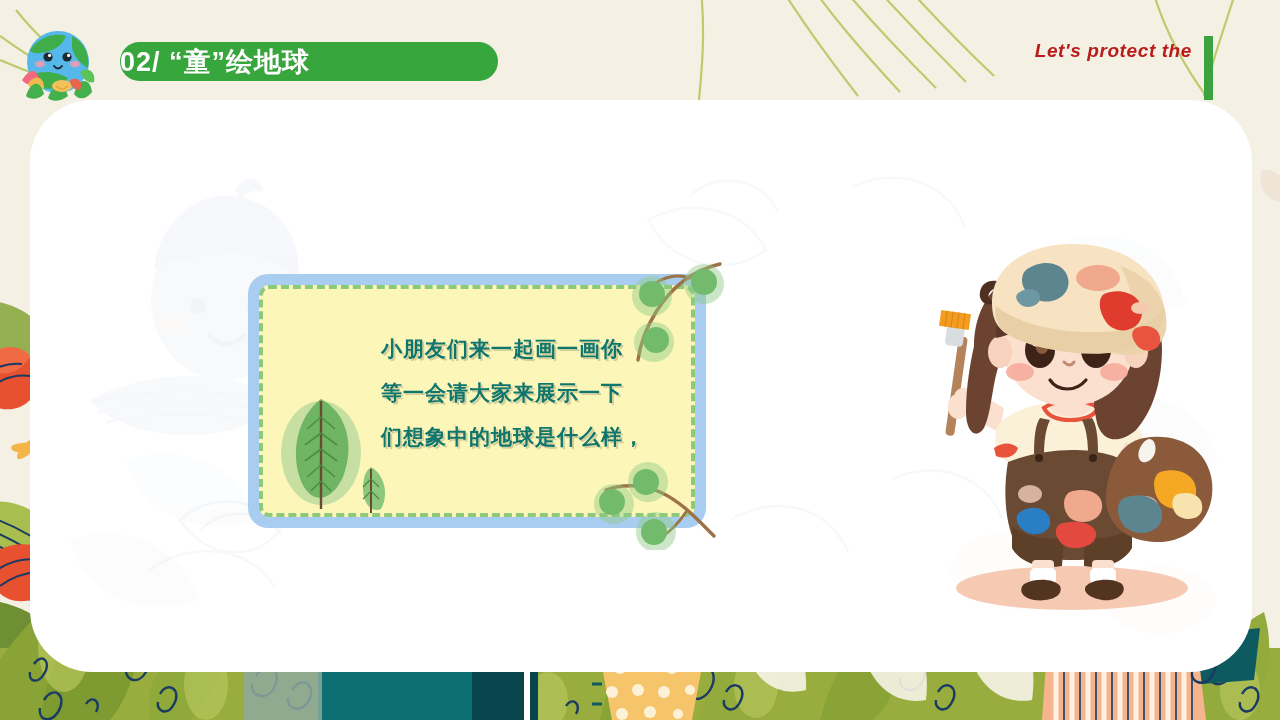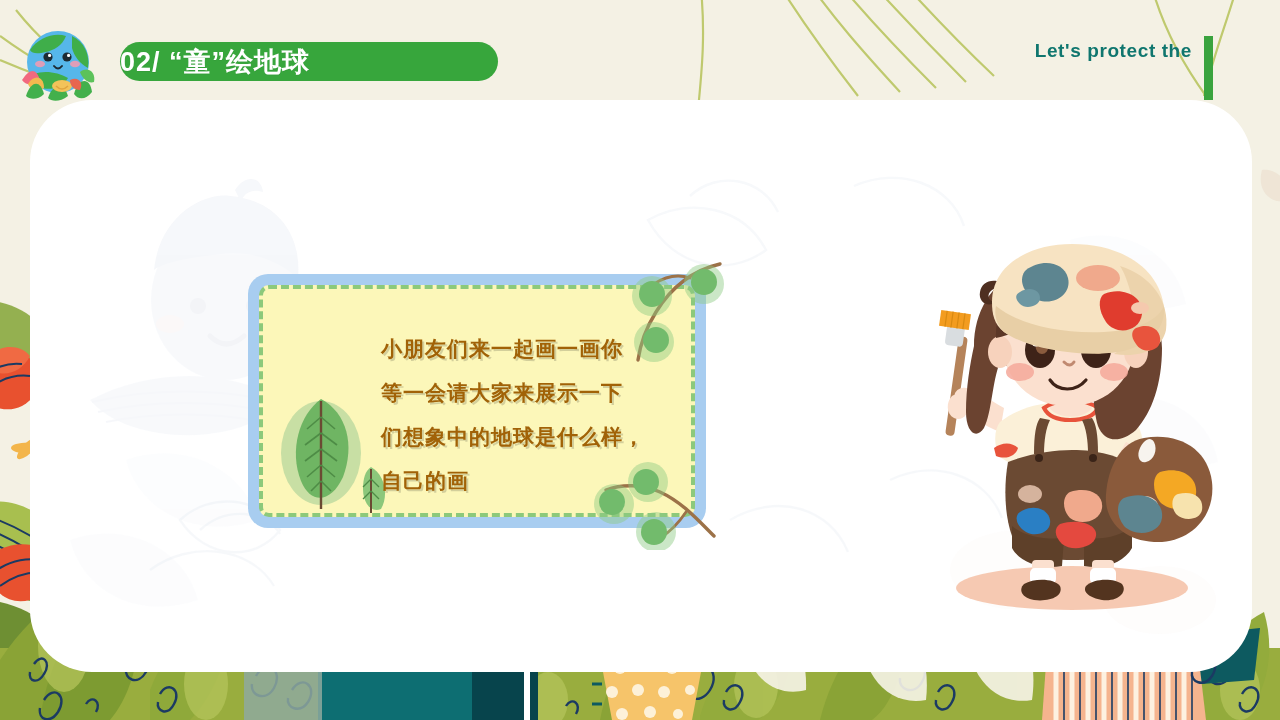--- a/index.html
+++ b/index.html
@@ -43,25 +43,26 @@
     font-size:27px;
     font-weight:bold;
     letter-spacing:1px;
     white-space:nowrap;
     text-shadow:0 1px 0 rgba(0,0,0,.05);
   }
   .header-en {
     position:absolute; right:88px; top:38px;
     width:320px;
     text-align:right;
-    color:#0f766e;
+    color:#b91c1c;
     font-size:19px;
     font-weight:bold;
     line-height:26px;
     letter-spacing:.6px;
+    font-style:italic;
   }
   .header-bar {
     position:absolute; left:1204px; top:36px;
     width:9px; height:64px;
     background:#3aa33e;
   }
 
   
   .note-card {
     position:absolute;
@@ -76,21 +77,21 @@
     width:100%; height:100%;
     background:#fcf7b9;
     border:4px dashed #8cc97b;
     border-radius:10px;
     overflow:hidden;
   }
   .note-text {
     position:absolute;
     left:118px; top:38px;
     width:300px;
-    color:#a16207;
+    color:#0f766e;
     font-size:21px;
     font-weight:bold;
     line-height:44px;
     letter-spacing:1px;
     text-shadow:2px 2px 0 rgba(0,0,0,0.16);
   }
   .note-leaves { position:absolute; left:10px; bottom:0px; width:130px; height:130px; }
   .branch-tr { position:absolute; right:-28px; top:-14px; width:140px; height:130px; }
   .branch-br { position:absolute; right:-24px; bottom:-22px; width:140px; height:110px; }
 
@@ -381,21 +382,20 @@
             <path d="M98 96 L106 104"></path>
           <path d="M98 108 L90 116"></path>
             <path d="M98 108 L106 116"></path>
         </g>
       </svg>
 
       <div class="note-text">
         <div>小朋友们来一起画一画你</div>
         <div>等一会请大家来展示一下</div>
         <div>们想象中的地球是什么样，</div>
-        <div>自己的画</div>
       </div>
     </div>
 
     <svg class="branch-tr" viewBox="0 0 140 130" xmlns="http://www.w3.org/2000/svg">
       <path d="M126 4 C 100 10, 78 26, 62 52 C 52 68, 46 86, 44 100" stroke="#9c7248" stroke-width="3.4" fill="none" stroke-linecap="round"></path>
       <path d="M96 18 C 84 14, 72 16, 60 24" stroke="#9c7248" stroke-width="2.8" fill="none" stroke-linecap="round"></path>
       <g opacity=".45" fill="#8ecb84">
         <circle cx="110" cy="24" r="20"></circle>
           <circle cx="58" cy="36" r="20"></circle>
           <circle cx="60" cy="82" r="20"></circle>

